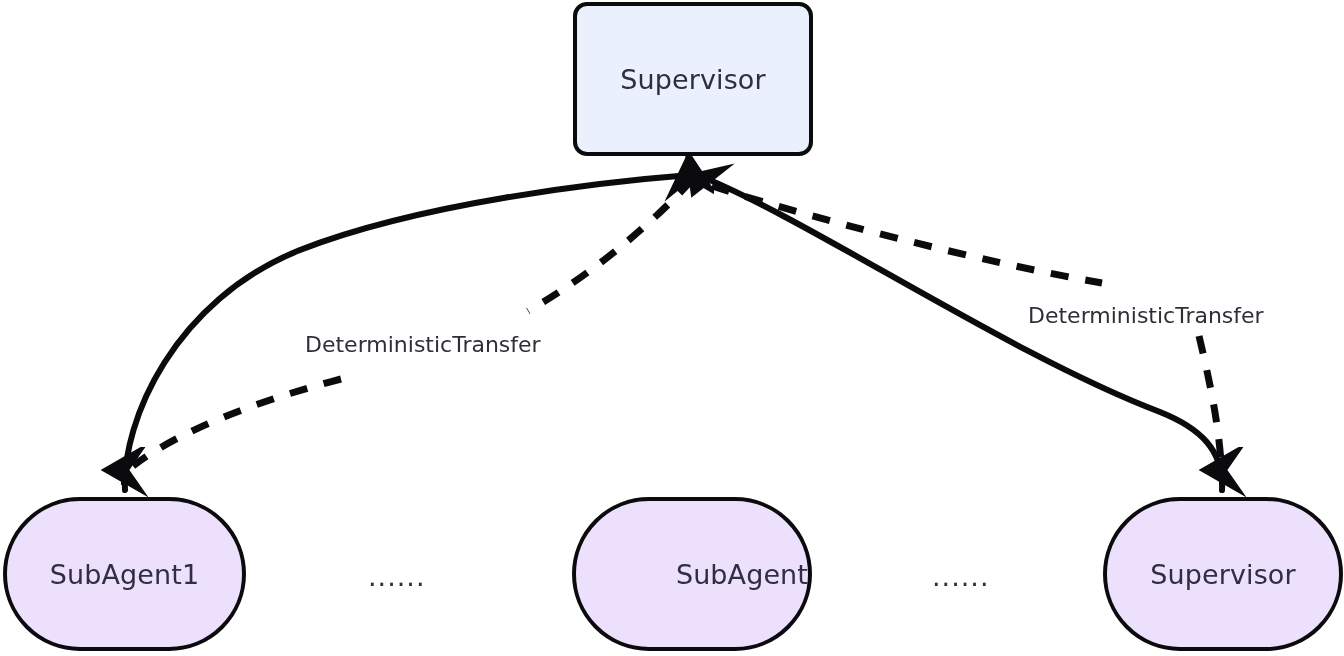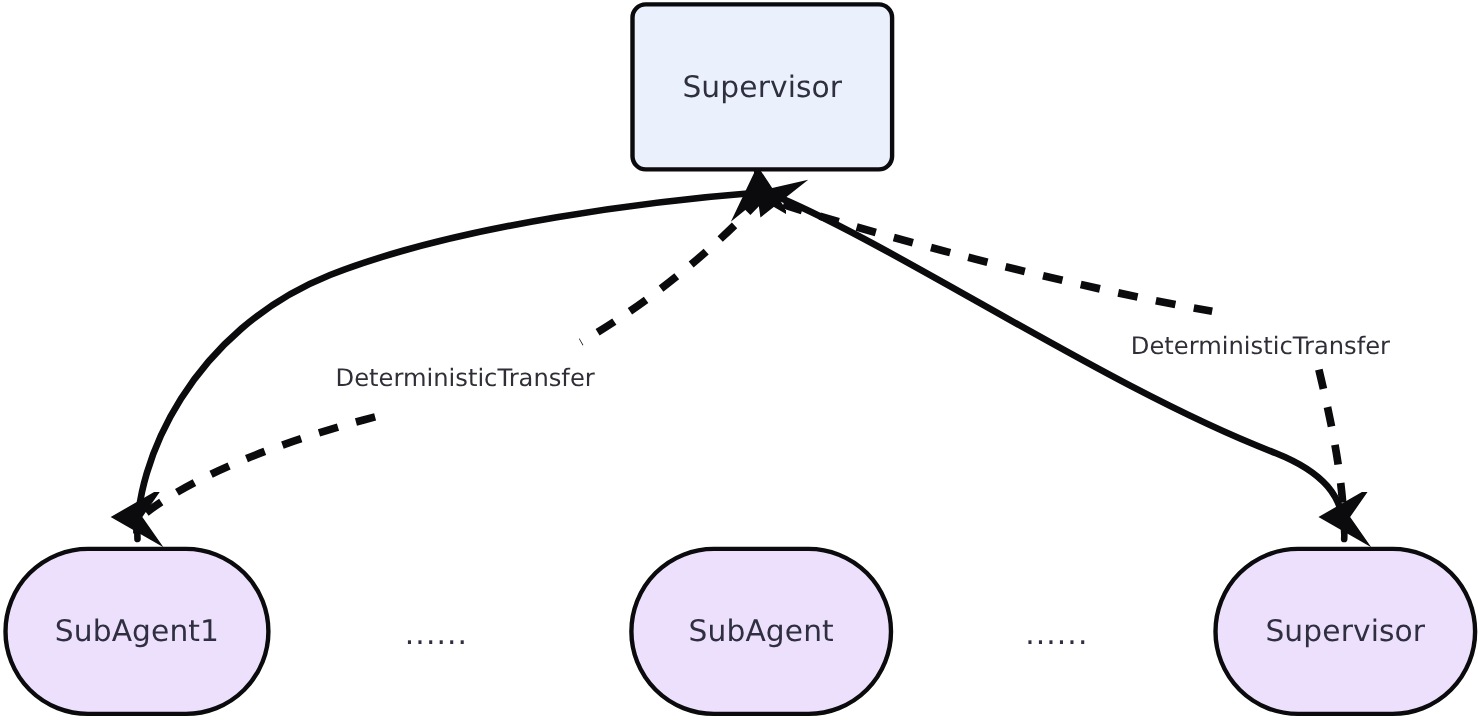--- a/index.html
+++ b/index.html
@@ -100,21 +100,21 @@
   </svg>
 
   <div class="node node-supervisor" style="left:573px; top:2px; width:240px; height:154px; background:#ebf1fc;">
     <span class="node-label">Supervisor</span>
   </div>
 
   <div class="node node-subagent" style="left:3px; top:497px; width:243px; height:154px; background:#ece0fd;">
     <span class="node-label">SubAgent1</span>
   </div>
 
-  <div class="node node-subagent" style="left:572px; top:497px; width:240px; height:154px; background:#ece0fd;">
+  <div class="node node-subagent" style="left:572px; top:497px; width:240px; height:154px; background:#ece0fd;justify-content:flex-end;">
     <span class="node-label">SubAgent</span>
   </div>
 
   <div class="node node-subagent" style="left:1103px; top:497px; width:240px; height:154px; background:#ece0fd;">
     <span class="node-label">Supervisor</span>
   </div>
 
   <div class="ellipsis" style="left:368px; top:563px;">......</div>
 
   <div class="ellipsis" style="left:932px; top:563px;">......</div>

